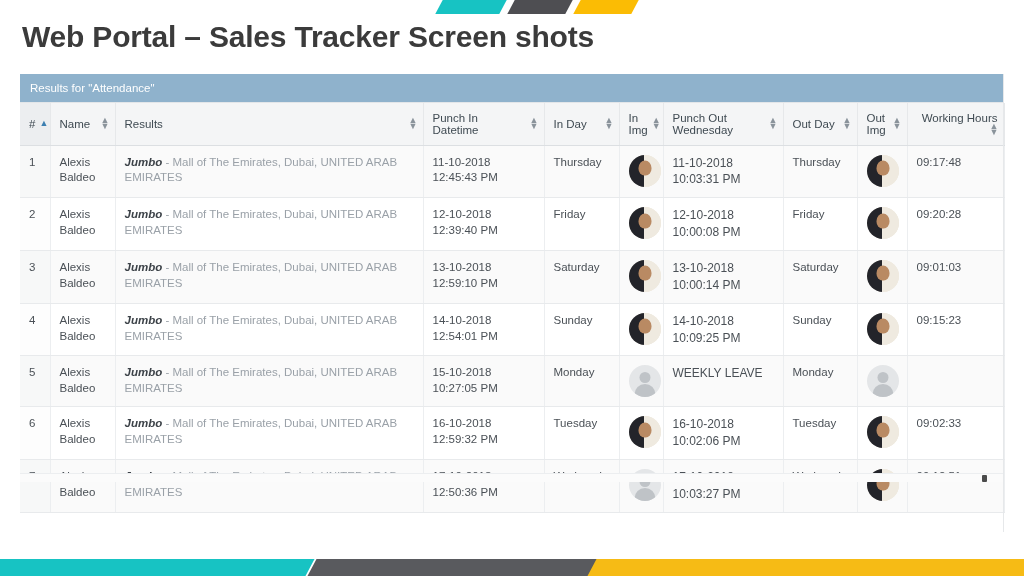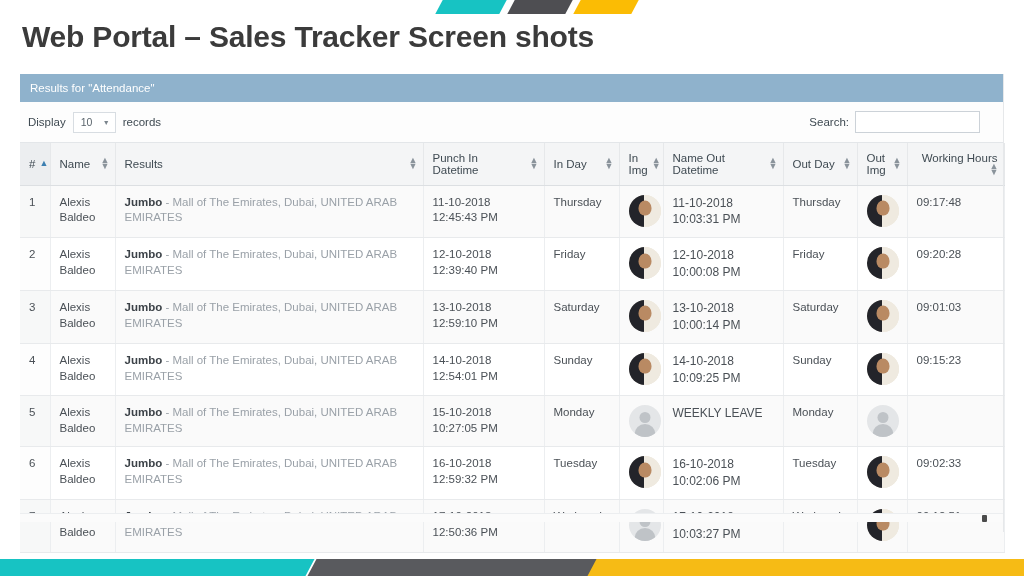--- a/index.html
+++ b/index.html
@@ -77,21 +77,21 @@
     border-bottom:1px solid #e8eaec; border-right:1px solid #eceef0;
     font-size:11.5px; color:#4a5056; padding:9px 6px 9px 9px;
     vertical-align:top; line-height:1.38; height:47px;
   }
   tbody tr.odd td { background:#fafafa; }
   tbody tr.even td { background:#ffffff; }
   tbody tr.odd td.numcol { background:#f7f8f8; }
   tbody tr.even td.numcol { background:#fdfdfd; }
 
   td.numcol { color:#4a5056; }
-  .retailer-main { color:#3c4248; font-weight:600; }
+  .retailer-main { color:#3c4248; font-weight:600;font-style:italic; }
   .retailer-sub  { color:#9aa1a8; }
   .hours { color:#4a5056; }
 
   
   .avatar { width:32px; height:32px; border-radius:50%; overflow:hidden; position:relative; background:#ddd; }
   .avatar.photo { background:#efe9dd; }
   .av-dark { position:absolute; left:0; top:0; width:48%; height:100%; background:#23242a; }
   .av-light{ position:absolute; right:0; top:0; width:52%; height:100%; background:#efeae0; }
   .av-face { position:absolute; left:50%; top:42%; transform:translate(-50%,-50%); width:13px; height:15px; border-radius:50% 50% 45% 45%; background:#b98a63; }
   .avatar.placeholder { background:#e4e6e8; }
@@ -126,34 +126,20 @@
   </div>
 
   <div class="title">Web Portal  – Sales Tracker Screen shots</div>
 
   <div class="panel">
 
     <div class="panel-head">
       <span>Results for "Attendance"</span>
     </div>
 
-    <div class="panel-toolbar">
-      <div class="display-group">
-        <span>Display</span>
-        <div class="select-box">
-          <span>10</span>
-          <span class="select-caret">▼</span>
-        </div>
-        <span>records</span>
-      </div>
-      <div class="search-group">
-        <span class="search-label">Search:</span>
-        <input class="search-input" type="text" value="" style="">
-      </div>
-    </div>
 
     <div class="table-wrap">
       <table>
         <colgroup>
           <col style="width:30px">
             <col style="width:65px">
             <col style="width:308px">
           <col style="width:121px">
             <col style="width:75px">
             <col style="width:44px">
@@ -212,21 +198,21 @@
               <div class="th-inner">
                 <span>In Img</span>
                 <span class="sort-ico">
                     <span>▲</span>
                     <span>▼</span>
                   </span>
               </div>
             </th>
             <th>
               <div class="th-inner">
-                <span>Name Out Datetime</span>
+                <span>Punch Out Wednesday</span>
                 <span class="sort-ico">
                     <span>▲</span>
                     <span>▼</span>
                   </span>
               </div>
             </th>
             <th>
               <div class="th-inner">
                 <span>Out Day</span>
                 <span class="sort-ico">

